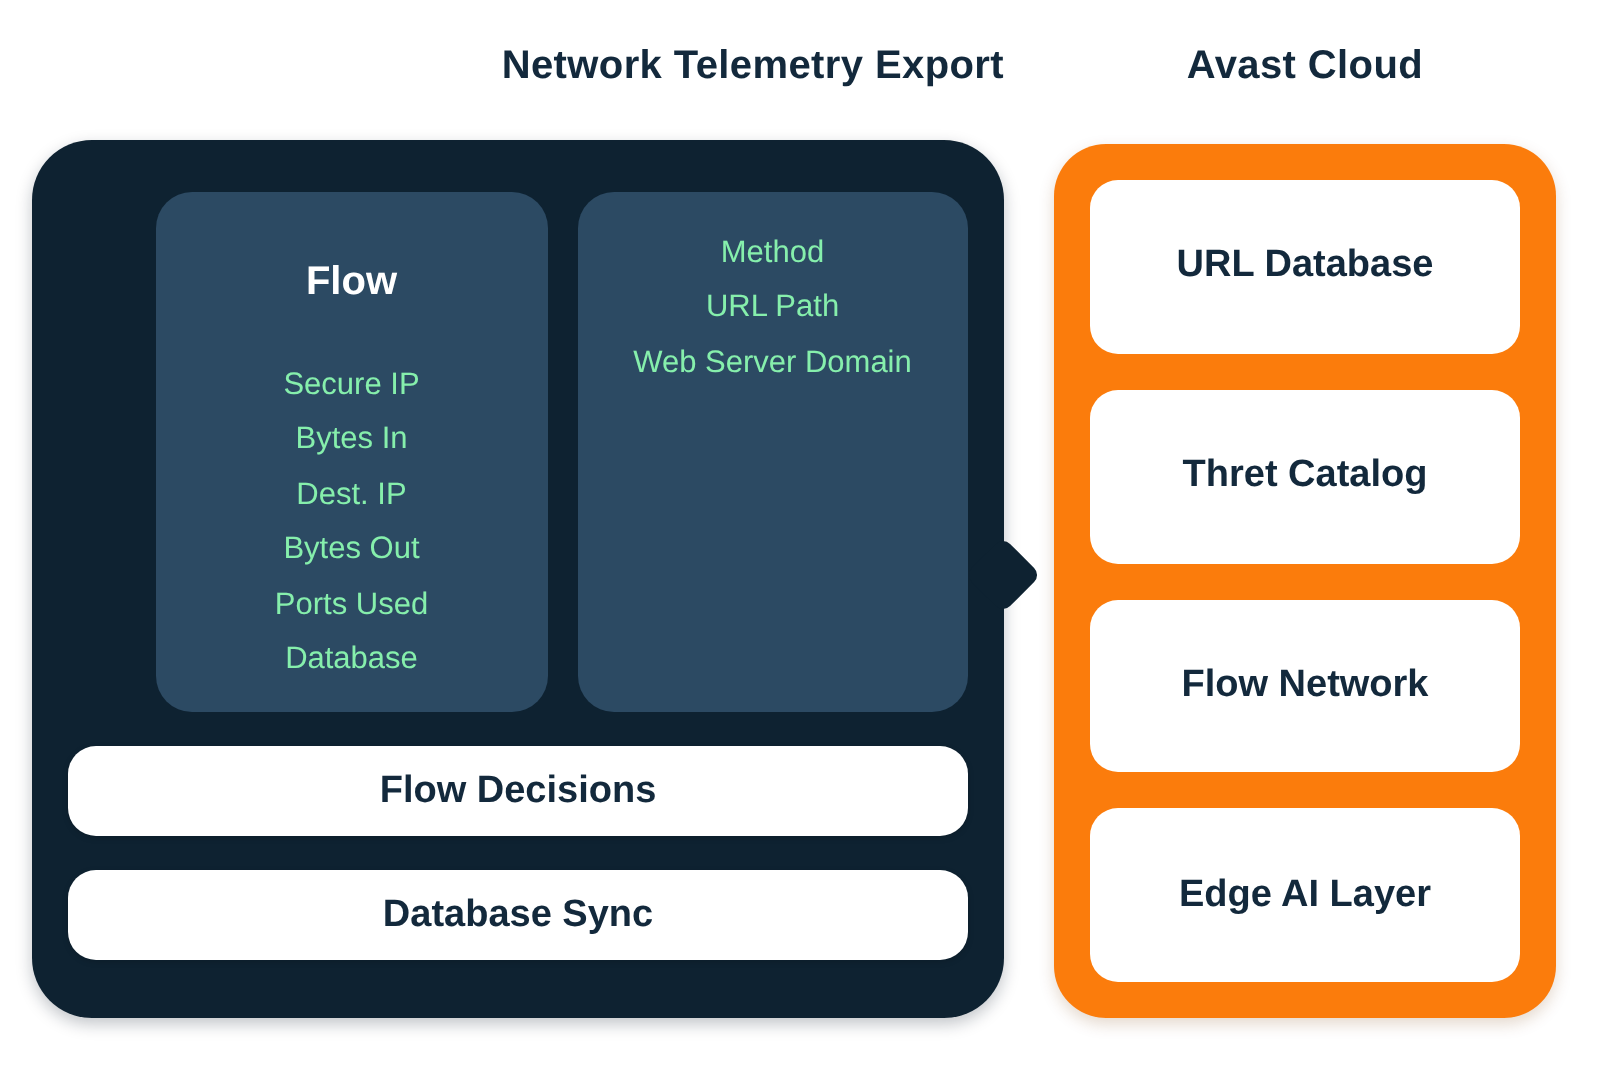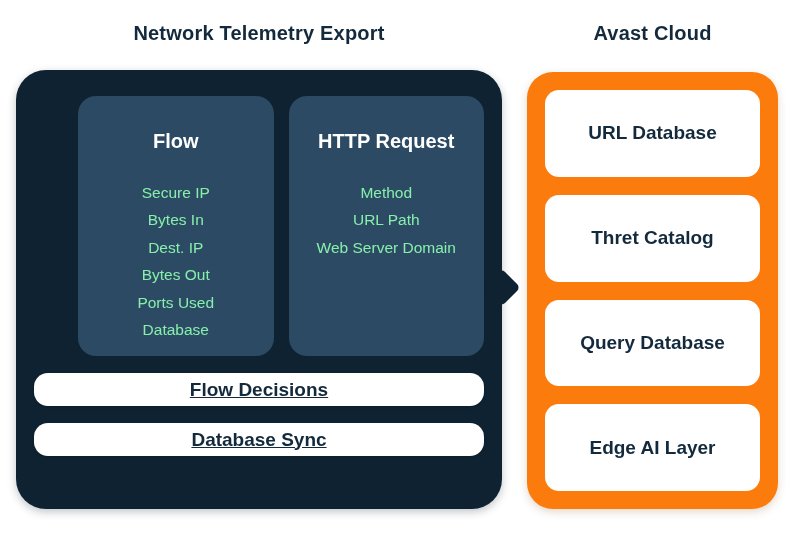--- a/index.html
+++ b/index.html
@@ -4,21 +4,21 @@
 <style>
   html,body { margin:0; padding:0; background:#ffffff; }
   .canvas {
     position:relative; width:800px; height:534px; background:#ffffff;
     font-family:"Liberation Sans", sans-serif; overflow:hidden;
   }
   .section-title {
     position:absolute; top:22px; font-weight:bold; font-size:20px;
     color:#13293C; text-align:center; letter-spacing:0.2px;
   }
-  .title-left  { left:16px;  width:486px; }
+  .title-left  { left:16px;  width:486px;text-align:right; }
   .title-right { left:527px; width:251px; }
 
   .dark-box {
     position:absolute; left:16px; top:70px; width:486px; height:439px;
     background:#0E2231; border-radius:30px; box-sizing:border-box;
     padding:26px 18px 0 18px; box-shadow:0 3px 8px rgba(10,25,40,0.25);
   }
   .columns { display:flex; gap:15px; height:260px;padding-left:44px; }
   .tcol {
     flex:1; background:#2C4A63; border-radius:18px; text-align:center;
@@ -26,25 +26,24 @@
   }
   .tcol-header {
     min-height:66px; display:flex; align-items:center; justify-content:center;
     color:#ffffff; font-weight:bold; font-size:20px; line-height:1.28; padding:0 22px;
   }
   .tcol-items { margin-top:8px; color:#86efac; font-size:15.5px; line-height:1.32; padding:0 12px; }
   .tcol-items .item { display:block; margin-bottom:7px; }
   .item.gap-sm { margin-top:7px; }
 
   .bar {
-    height:33px; margin-top:17px; background:#ffffff; border-radius:14px;
+    height:45px; margin-top:17px; background:#ffffff; border-radius:14px;
     display:flex; align-items:center; justify-content:center;
     font-weight:bold; font-size:19px; color:#13293C;
     box-shadow:0 1px 3px rgba(0,0,0,0.15);
-    text-decoration:underline;
   }
 
   .connector {
     position:absolute; left:488px; top:274px; width:27px; height:27px;
     background:#0E2231; transform:rotate(45deg); border-radius:5px;
   }
 
   .orange-box {
     position:absolute; left:527px; top:72px; width:251px; height:437px;
     background:#FB7C0C; border-radius:26px; box-sizing:border-box;
@@ -76,36 +75,35 @@
           <span class="item">Bytes In</span>
           <span class="item">Dest. IP</span>
           <span class="item">Bytes Out</span>
           <span class="item">Ports Used</span>
           <span class="item">Database</span>
         </div>
       </div>
 
 
       <div class="tcol">
-        <div class="tcol-header">HTTP Request</div>
         <div class="tcol-items">
           <span class="item">Method</span>
           <span class="item">URL Path</span>
           <span class="item gap-sm">Web Server Domain</span>
         </div>
       </div>
 
     </div>
 
     <div class="bar">Flow Decisions</div>
     <div class="bar">Database Sync</div>
   </div>
 
   <div class="connector"></div>
 
   <div class="orange-box">
     <div class="card">URL Database</div>
     <div class="card">Thret Catalog</div>
-    <div class="card">Query Database</div>
+    <div class="card">Flow Network</div>
     <div class="card">Edge AI Layer</div>
   </div>
 
 </div>
 
 </body></html>

